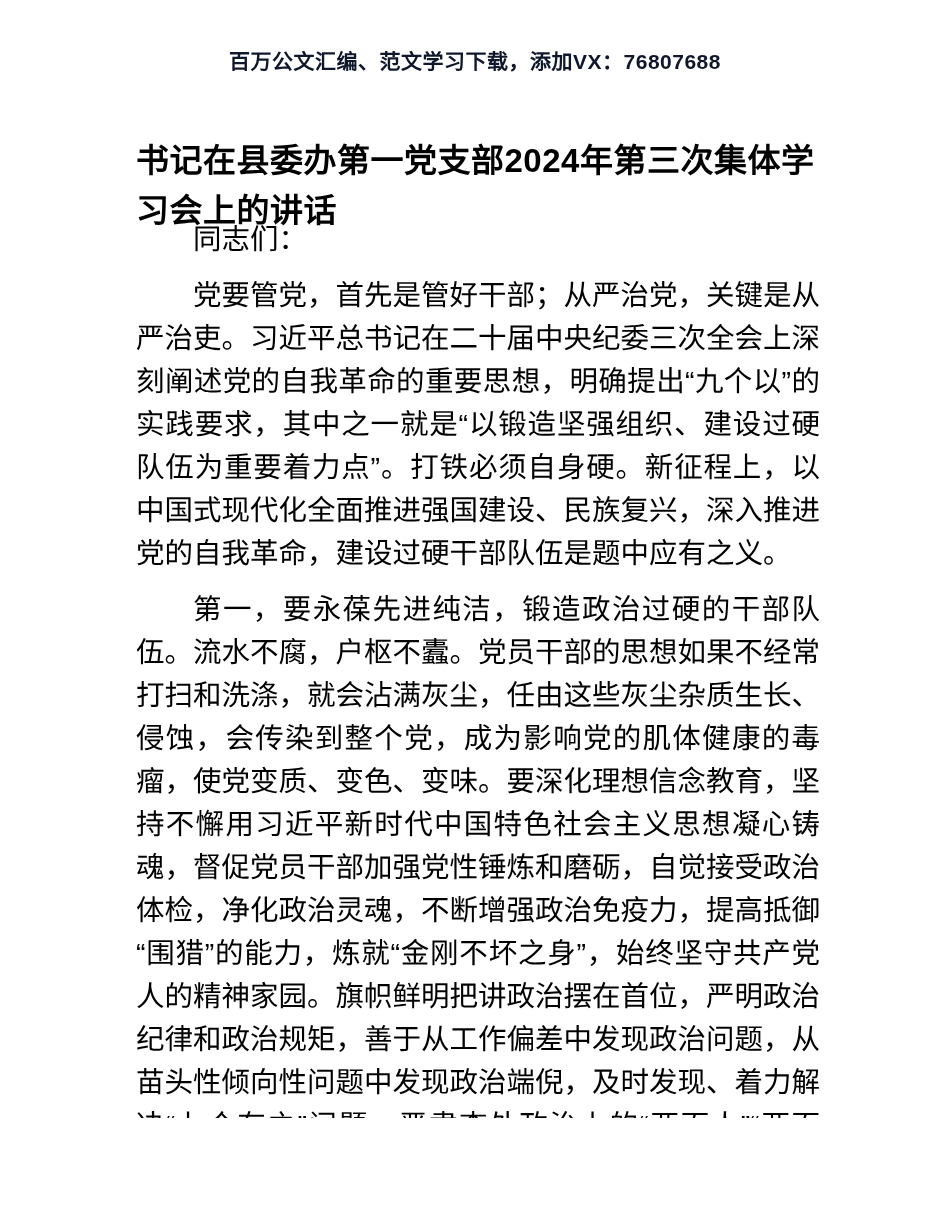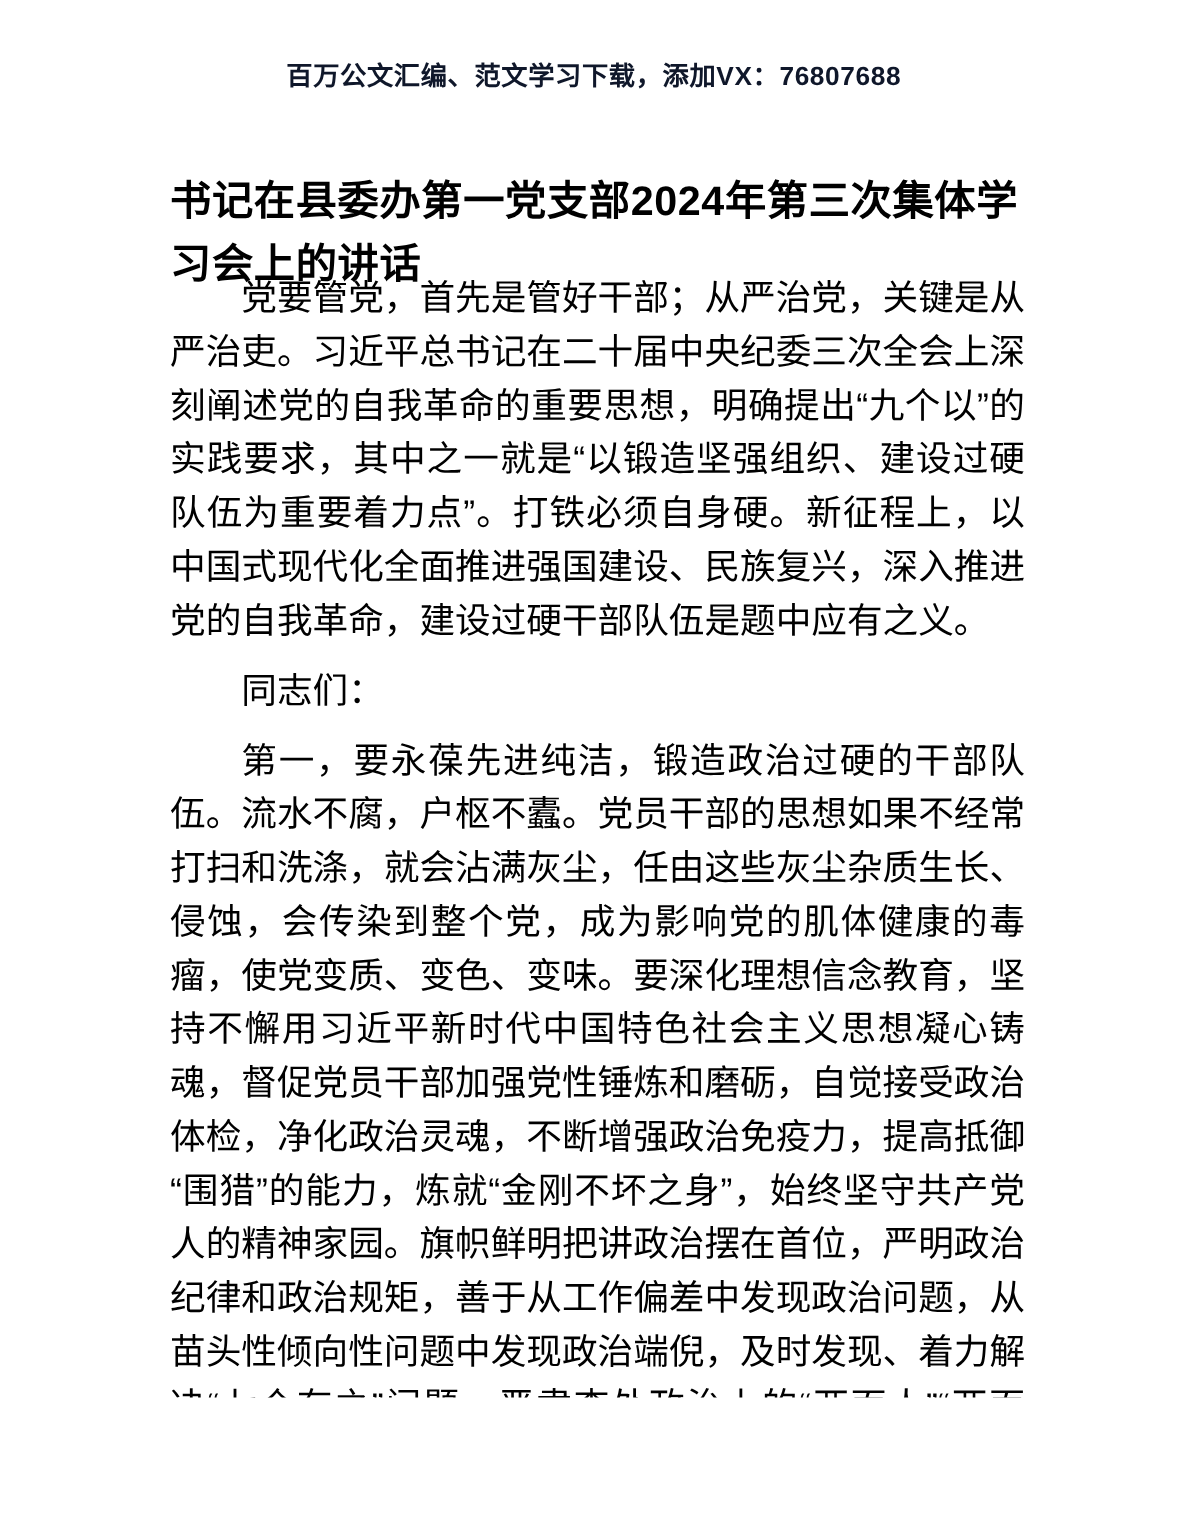--- a/index.html
+++ b/index.html
@@ -93,21 +93,21 @@
 <body>
 
 <div class="page">
 
   <div class="promo-header">百万公文汇编、范文学习下载，添加VX：76807688</div>
 
   <h1 class="doc-title">书记在县委办第一党支部2024年第三次集体学习会上的讲话</h1>
 
   <div class="body-region">
 
+    <p class="para salutation">同志们：</p>
+
     <p class="para indent">党要管党，首先是管好干部；从严治党，关键是从严治吏。习近平总书记在二十届中央纪委三次全会上深刻阐述党的自我革命的重要思想，明确提出“九个以”的实践要求，其中之一就是“以锻造坚强组织、建设过硬队伍为重要着力点”。打铁必须自身硬。新征程上，以中国式现代化全面推进强国建设、民族复兴，深入推进党的自我革命，建设过硬干部队伍是题中应有之义。</p>
-
-    <p class="para salutation">同志们：</p>
 
     <p class="para indent clipped">第一，要永葆先进纯洁，锻造政治过硬的干部队伍。流水不腐，户枢不蠹。党员干部的思想如果不经常打扫和洗涤，就会沾满灰尘，任由这些灰尘杂质生长、侵蚀，会传染到整个党，成为影响党的肌体健康的毒瘤，使党变质、变色、变味。要深化理想信念教育，坚持不懈用习近平新时代中国特色社会主义思想凝心铸魂，督促党员干部加强党性锤炼和磨砺，自觉接受政治体检，净化政治灵魂，不断增强政治免疫力，提高抵御“围猎”的能力，炼就“金刚不坏之身”，始终坚守共产党人的精神家园。旗帜鲜明把讲政治摆在首位，严明政治纪律和政治规矩，善于从工作偏差中发现政治问题，从苗头性倾向性问题中发现政治端倪，及时发现、着力解决“七个有之”问题，严肃查处政治上的“两面人”“两面派”。更加坚决有力贯彻新</p>
 
   </div>
 
 </div>
 
 </body></html>

